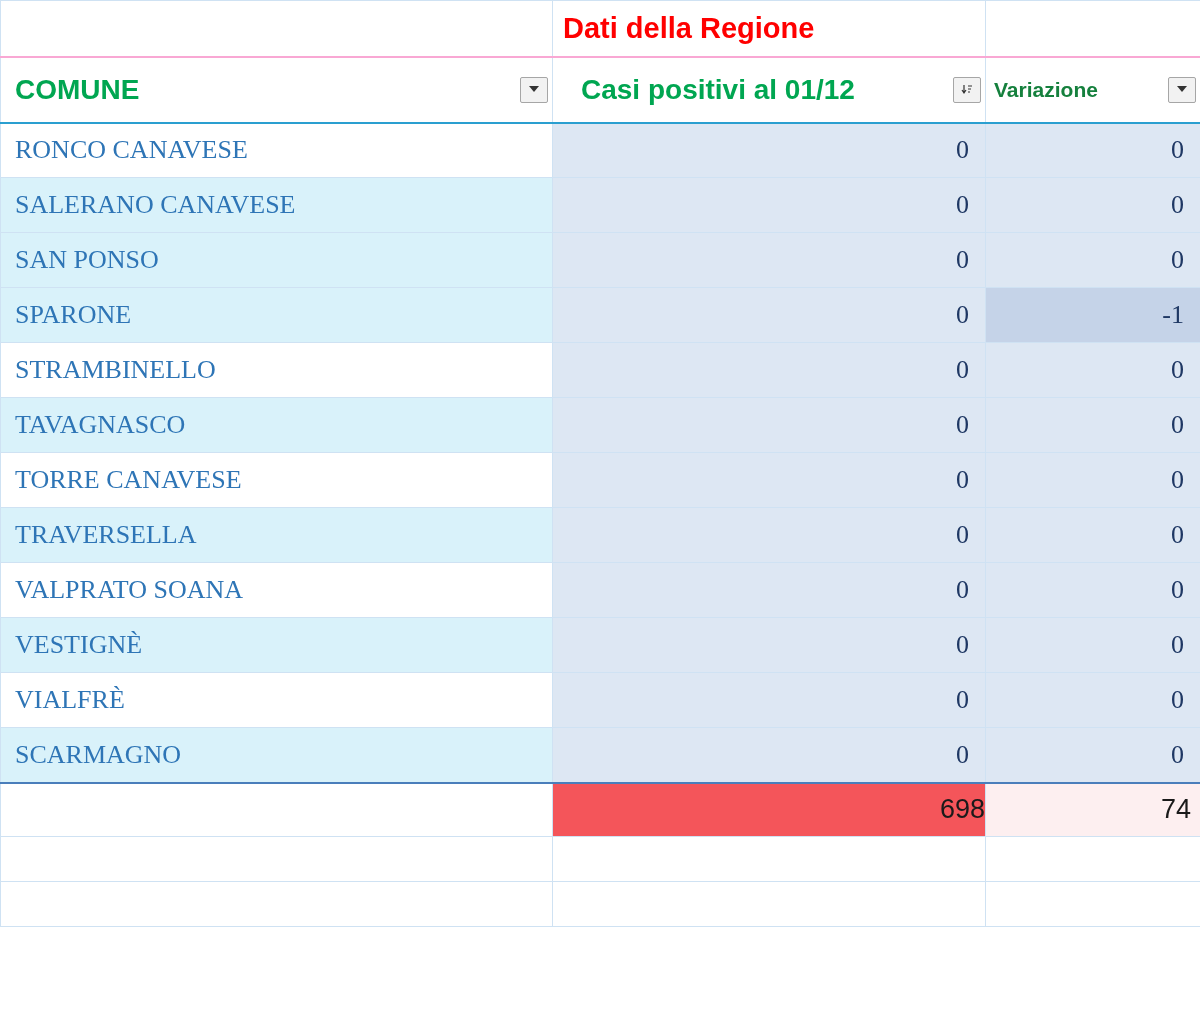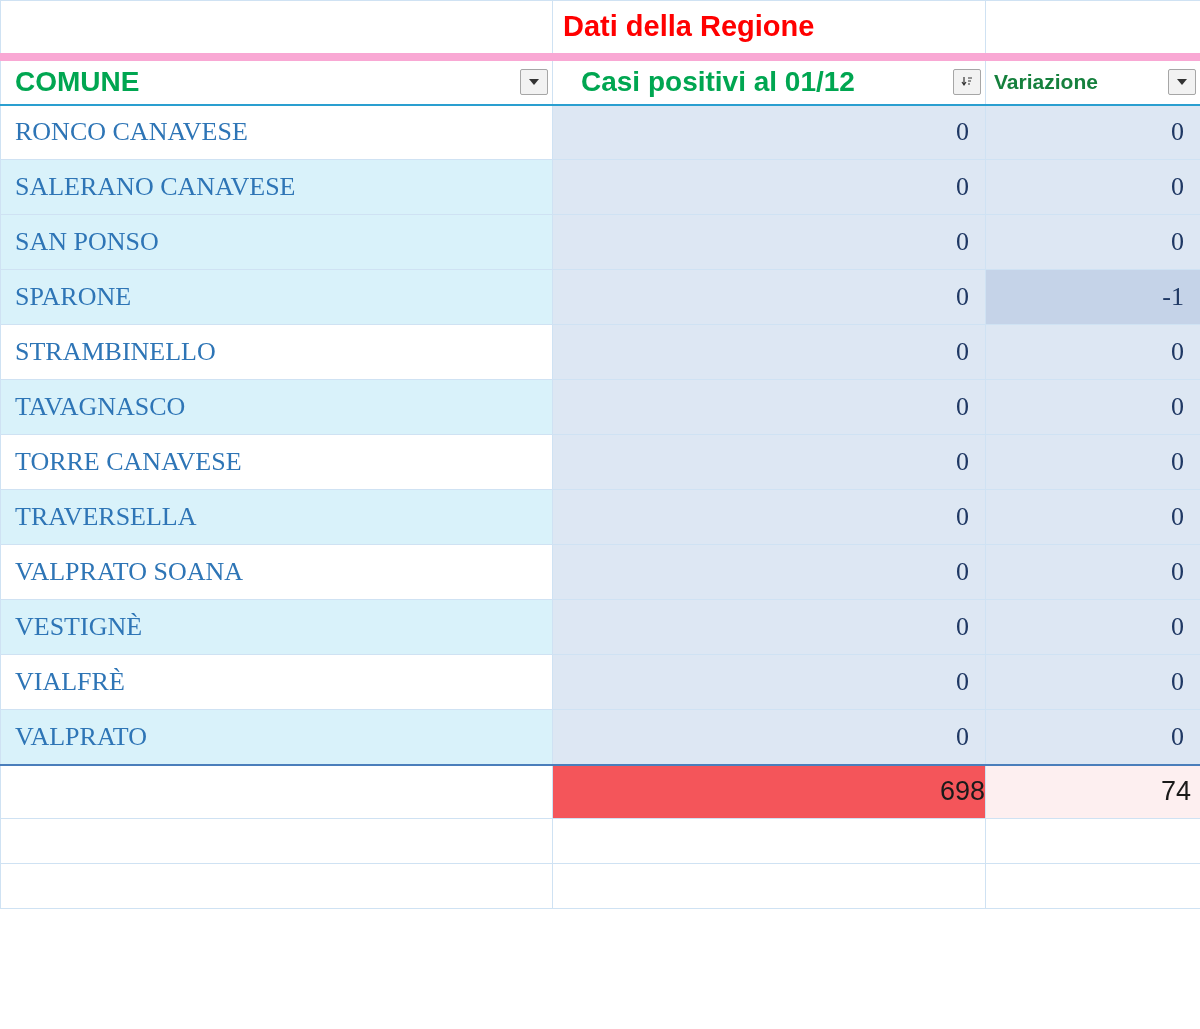--- a/index.html
+++ b/index.html
@@ -58,35 +58,35 @@
   td, th {
     padding: 0;
     margin: 0;
     border: 1px solid #cfe2f3;
     vertical-align: middle;
     font-weight: normal;
     box-sizing: border-box;
   }
 
   
-  .row-banner td { height: 56px; border-bottom: 8px solid #f9a8d4; }
+  .row-banner td { height: 56px; border-bottom: 2px solid #f9a8d4; }
   .banner-blank { background: #ffffff; }
   .banner-title {
     background: #ffffff;
     color: #ff0000;
     font-size: 29px;
     font-weight: bold;
     padding-left: 10px;
     text-align: left;
     border-right: 1px solid #cfe2f3;
   }
   .banner-right { background: #ffffff; }
 
   
-  .row-header td { height: 48px; background: #ffffff; border-bottom: 2px solid #2a9fd0; }
+  .row-header td { height: 66px; background: #ffffff; border-bottom: 2px solid #2a9fd0; }
   .hdr {
     color: #00a651;
     font-size: 28px;
     font-weight: bold;
     position: relative;
     padding-left: 14px;
     white-space: nowrap;
   }
   .hdr-casi {
     color: #00a651;
@@ -265,21 +265,21 @@
           <td class="name-cell alt">VESTIGNÈ</td>
           <td class="num-cell">0</td>
           <td class="var-cell">0</td>
         </tr>
         <tr class="row-data">
           <td class="name-cell plain">VIALFRÈ</td>
           <td class="num-cell">0</td>
           <td class="var-cell">0</td>
         </tr>
         <tr class="row-data">
-          <td class="name-cell alt">VALPRATO</td>
+          <td class="name-cell alt">SCARMAGNO</td>
           <td class="num-cell">0</td>
           <td class="var-cell">0</td>
         </tr>
         <tr class="row-total">
           <td class="total-blank"></td>
           <td class="total-casi">698</td>
           <td class="total-var">74</td>
         </tr>
         <tr class="row-empty">
           <td class="spacer-comune"></td>

